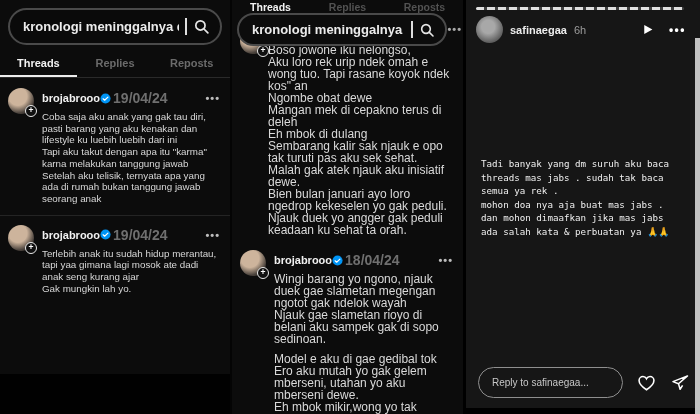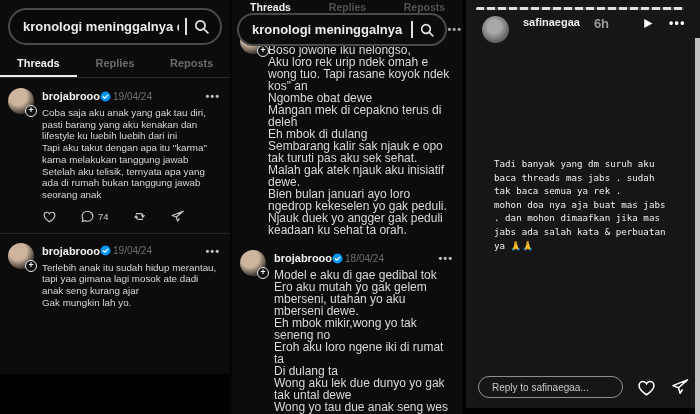--- a/index.html
+++ b/index.html
@@ -32,51 +32,51 @@
   .post { display:flex; padding:9px 10px 2px 8px; }
   .avcol { width:34px; flex:0 0 34px; }
   .avatar { position:relative; width:26px; height:26px; border-radius:50%;
     background:radial-gradient(circle at 38% 32%, #cdb49c 0 38%, #4a423c 70%, #26211e 100%); }
   .plusbadge { position:absolute; bottom:-3px; right:-3px; width:12px; height:12px; border-radius:50%;
     background:#101010; border:1.5px solid #e9e9e9; color:#fff; font-size:8.5px; line-height:8.5px;
     text-align:center; font-weight:700; }
   .pc { flex:1; min-width:0; }
   .prow { display:flex; align-items:center; margin:2px 0 5px; }
   .user { font-size:11px; font-weight:700; color:#f1f1f1; }
-  .pdate { font-size:10px; color:#6f6f6f; margin-left:2px; }
+  .pdate { font-size:14px; color:#6f6f6f; margin-left:2px;font-weight:bold; }
   .pmenu { margin-left:auto; color:#bdbdbd; font-size:11px; font-weight:700; letter-spacing:1px; }
   .para { font-size:9.8px; line-height:11.7px; color:#d8d8d8; white-space:pre-line; margin-bottom:8px; }
   .actions { display:flex; align-items:center; gap:23px; margin:3px 0 7px; color:#c9c9c9; }
   .act { display:flex; align-items:center; gap:3px; color:#c9c9c9; font-size:9.5px; }
   .act svg { display:block; }
   .divider { height:1px; background:#242424; }
   .blackfill { position:absolute; left:0; right:0; bottom:0; height:40px; background:#010101; }
 
   
   .midmenu { position:absolute; top:23px; right:1px; z-index:2; color:#a8a8a8; font-size:11px; font-weight:700; letter-spacing:1px; }
   .midavatar { position:absolute; left:8px; top:28px; z-index:1; }
   .midflow { position:absolute; top:44px; left:0; right:0; z-index:1; }
   .mp1 { padding:0 12px 0 36px; }
   .mid .para { font-size:12px; line-height:12px; color:#dadada; }
   .mid .post { padding-top:6px; }
 
   
   .progress { position:absolute; top:7px; left:10px; right:16px; height:3px; border-radius:2px;
     background:repeating-linear-gradient(90deg,#e0e0e0 0 8px, rgba(255,255,255,.18) 8px 11px); }
-  .sheader { position:absolute; top:16px; left:16px; right:14px; display:flex; align-items:flex-start; gap:14px; }
+  .sheader { position:absolute; top:16px; left:10px; right:14px; display:flex; align-items:center; gap:7px; }
   .savatar { width:27px; height:27px; border-radius:50%;
     background:radial-gradient(circle at 45% 40%, #a8a8a8 0 30%, #606060 70%, #3c3c3c 100%); }
   .suser { font-size:11px; font-weight:600; color:#ededed; }
-  .stime { font-size:13px; color:#9b9b9b;font-weight:bold; }
+  .stime { font-size:11px; color:#9b9b9b; }
   .srt { margin-left:auto; display:flex; align-items:center; gap:15px; color:#fff; }
   .sdots { color:#fff; font-size:12px; font-weight:700; letter-spacing:1.5px; }
-  .stext { position:absolute; top:157px; left:28px; right:24px; font-family:"DejaVu Sans Mono", monospace;
+  .stext { position:absolute; top:157px; left:15px; right:24px; font-family:"DejaVu Sans Mono", monospace;
     font-size:9.2px; line-height:13.6px; color:#f0f0f0; white-space:pre-line; }
   .replybar { position:absolute; bottom:16px; left:12px; right:10px; display:flex; align-items:center; gap:13px; }
-  .rinput { flex:1; height:22px; border:1.3px solid #8f8f8f; border-radius:17px; display:flex;
+  .rinput { flex:1; height:31px; border:1.3px solid #8f8f8f; border-radius:17px; display:flex;
     align-items:center; padding:0 13px; color:#c7c7c7; font-size:10px; }
   .edge { position:absolute; right:0; top:38px; bottom:0; width:5px; background:#c2c2c2; }
   .bstrip { position:absolute; bottom:0; left:0; right:5px; height:6px; background:#000; }
 </style>
 </head>
 <body>
 
 <div class="stage">
 
   <section class="panel left">
@@ -109,46 +109,20 @@
             <svg width="11" height="11" viewBox="0 0 24 24">
                 <circle cx="12" cy="12" r="11" fill="#0095f6"></circle>
                 <path d="M6.8 12.6l3.3 3.1L17.3 9" stroke="#fff" stroke-width="2.6" fill="none" stroke-linecap="round" stroke-linejoin="round"></path>
               </svg>
             <span class="pdate">19/04/24</span>
             <span class="pmenu">•••</span>
           </div>
           <div class="para">Coba saja aku anak yang gak tau diri, pasti barang yang aku kenakan dan lifestyle ku luebih luebih dari ini
 Tapi aku takut dengan apa itu "karma" karna melakukan tanggung jawab
 Setelah aku telisik, ternyata apa yang ada di rumah bukan tanggung jawab seorang anak</div>
-          <div class="actions">
-            <span class="act">
-                <svg width="15" height="15" viewBox="0 0 24 24" fill="none" stroke="currentColor" stroke-width="1.9">
-                  <path d="M12 20.3C7.2 17.2 3.5 13.6 3.5 9.8 3.5 7.2 5.5 5.2 8 5.2c1.7 0 3.2 1 4 2.5.8-1.5 2.3-2.5 4-2.5 2.5 0 4.5 2 4.5 4.6 0 3.8-3.7 7.4-8.5 10.5z"></path>
-                </svg>
-              </span>
-            <span class="act">
-                <svg width="15" height="15" viewBox="0 0 24 24" fill="none" stroke="currentColor" stroke-width="1.9">
-                  <path d="M12 3.6c-4.8 0-8.6 3.4-8.6 7.7 0 1.6.5 3 1.4 4.2L3.6 20l4.5-1.2c1.2.5 2.5.8 3.9.8 4.8 0 8.6-3.5 8.6-7.9S16.8 3.6 12 3.6z"></path>
-                </svg>
-                <span>74</span>
-              </span>
-            <span class="act">
-                <svg width="15" height="15" viewBox="0 0 24 24" fill="none" stroke="currentColor" stroke-width="1.9" stroke-linecap="round" stroke-linejoin="round">
-                  <path d="M7 7.5h7a3.5 3.5 0 0 1 3.5 3.5v1.5"></path>
-                  <path d="M19.5 10.5l-2 2.3-2-2.3" fill="none"></path>
-                  <path d="M17 16.5h-7A3.5 3.5 0 0 1 6.5 13v-1.5"></path>
-                  <path d="M4.5 13.5l2-2.3 2 2.3" fill="none"></path>
-                </svg>
-              </span>
-            <span class="act">
-                <svg width="15" height="15" viewBox="0 0 24 24" fill="none" stroke="currentColor" stroke-width="1.9" stroke-linejoin="round">
-                  <path d="M21 3.5 3.5 10.3l6.7 2.6L21 3.5zM10.2 12.9l1.9 6.6 3-4.7"></path>
-                </svg>
-              </span>
-          </div>
         </div>
       </article>
       <div class="divider"></div>
 
       <article class="post">
         <div class="avcol">
           <div class="avatar">
             <div class="plusbadge">+</div>
           </div>
         </div>
@@ -218,20 +192,22 @@
         <div class="pc">
           <div class="prow">
             <span class="user">brojabrooo</span>
             <svg width="11" height="11" viewBox="0 0 24 24">
                 <circle cx="12" cy="12" r="11" fill="#0095f6"></circle>
                 <path d="M6.8 12.6l3.3 3.1L17.3 9" stroke="#fff" stroke-width="2.6" fill="none" stroke-linecap="round" stroke-linejoin="round"></path>
               </svg>
             <span class="pdate">18/04/24</span>
             <span class="pmenu">•••</span>
           </div>
+          <div class="para">Wingi barang yo ngono, njauk duek gae slametan megengan ngotot gak ndelok wayah
+Njauk gae slametan rioyo di belani aku sampek gak di sopo sedinoan.</div>
           <div class="para">Model e aku di gae gedibal tok
 Ero aku mutah yo gak gelem mberseni, utahan yo aku mberseni dewe.
 Eh mbok mikir,wong yo tak seneng no
 Eroh aku loro ngene iki di rumat ta
 Di dulang ta
 Wong aku lek due dunyo yo gak tak untal dewe
 Wong yo tau due anak seng wes gak onok umur</div>
 
         </div>
       </article>

